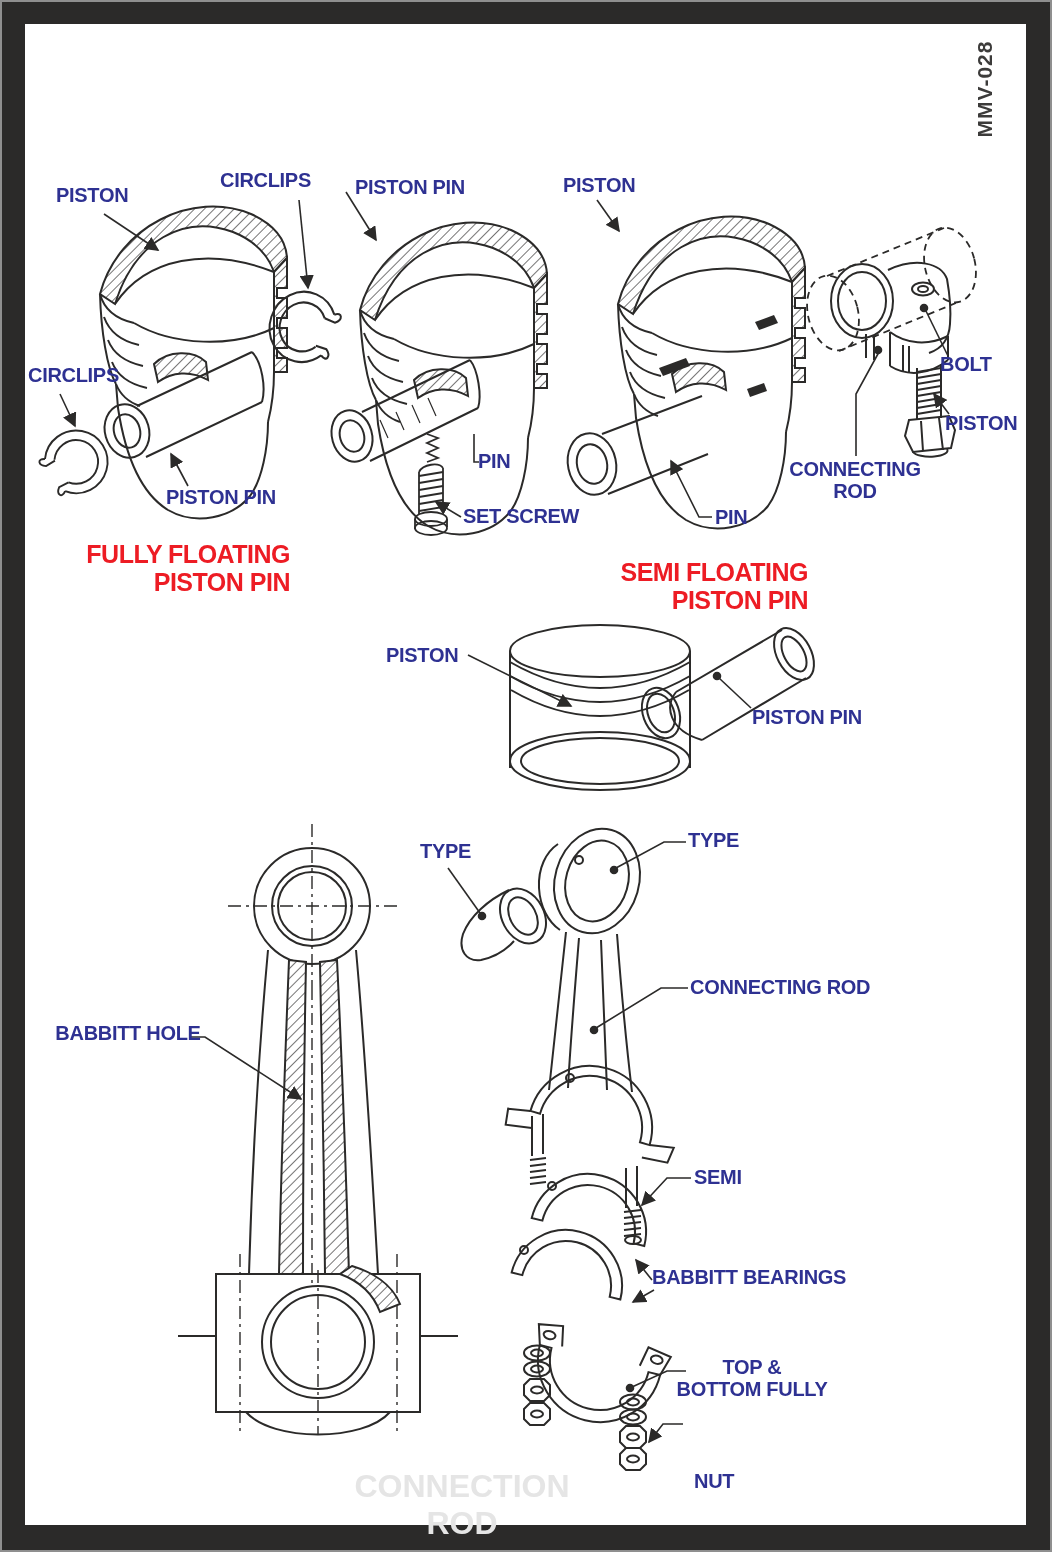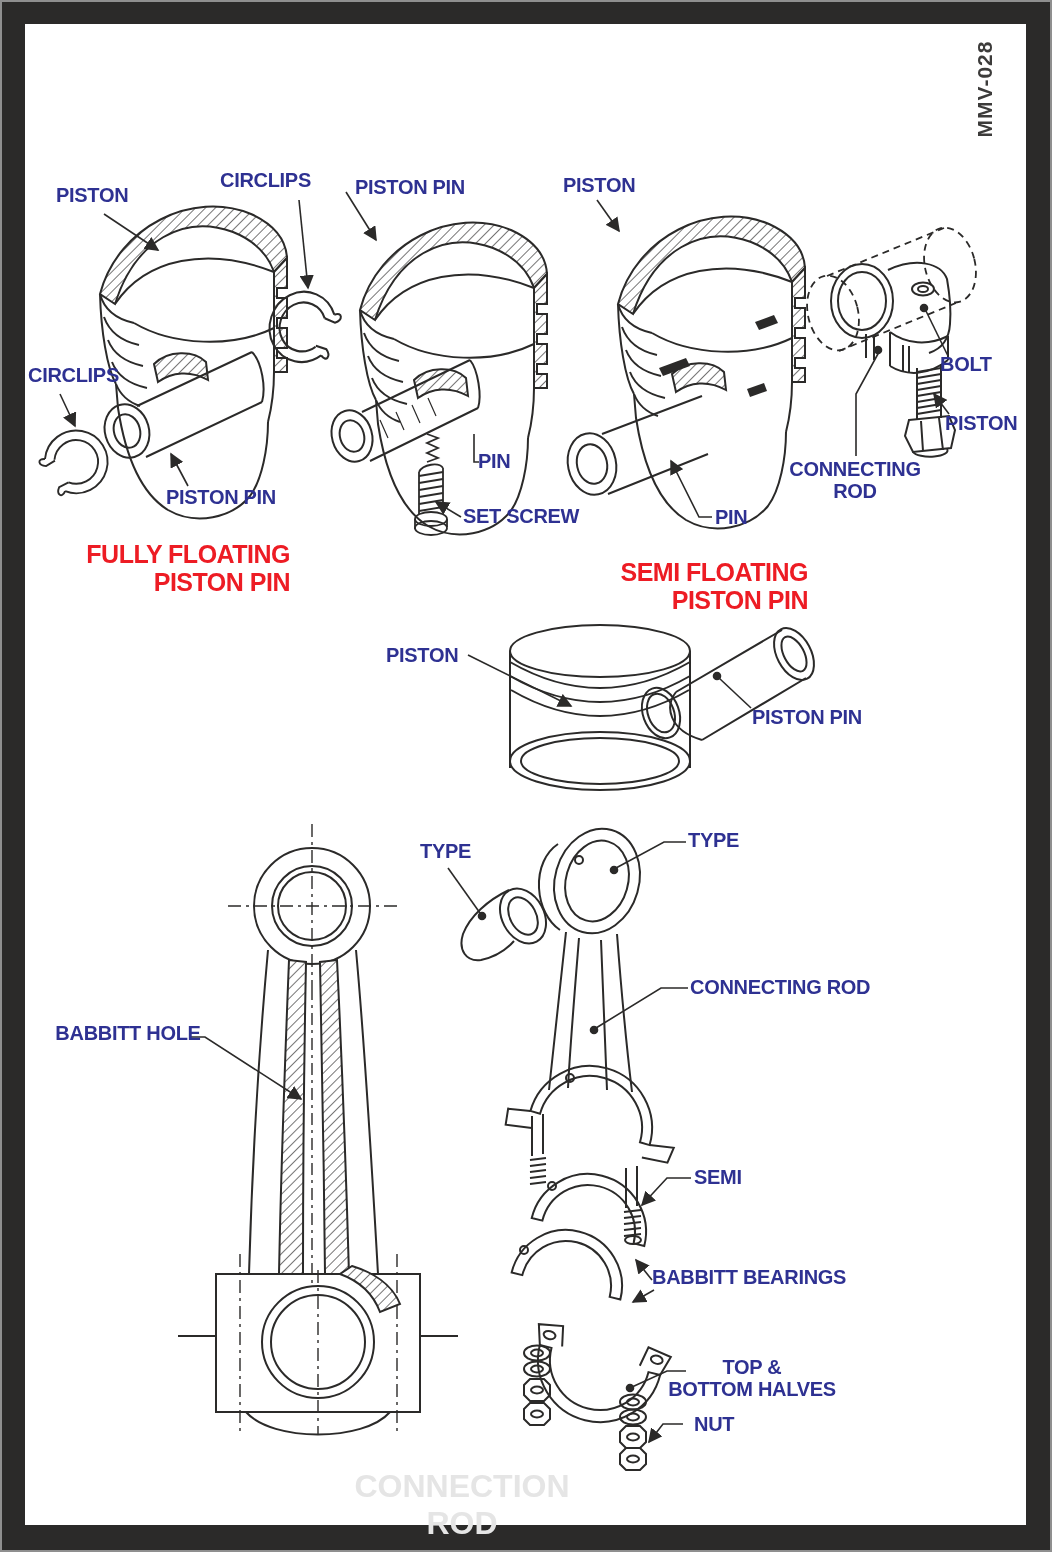--- a/index.html
+++ b/index.html
@@ -267,17 +267,17 @@
   <div class="lbl" style="left:386px;top:644px">PISTON</div>
   <div class="lbl" style="left:752px;top:706px">PISTON PIN</div>
   <div class="lbl" style="left:420px;top:840px">TYPE</div>
   <div class="lbl" style="left:688px;top:829px">TYPE</div>
   <div class="lbl" style="left:690px;top:976px">CONNECTING ROD</div>
   <div class="lbl lblc" style="left:53px;top:1022px;width:150px">BABBITT HOLE</div>
   <div class="lbl" style="left:694px;top:1166px">SEMI</div>
   <div class="lbl" style="left:652px;top:1266px">BABBITT BEARINGS</div>
   <div class="lbl lblc" style="left:647px;top:1356px;width:210px">
     <div>TOP &amp;</div>
-    <div>BOTTOM HALVES</div>
+    <div>BOTTOM FULLY</div>
   </div>
-  <div class="lbl" style="left:694px;top:1413px">NUT</div>
+  <div class="lbl" style="left:694px;top:1470px">NUT</div>
   <div class="foot" style="left:332px;top:1468px;width:260px">CONNECTION ROD</div>
 </div>
 
 </body></html>

